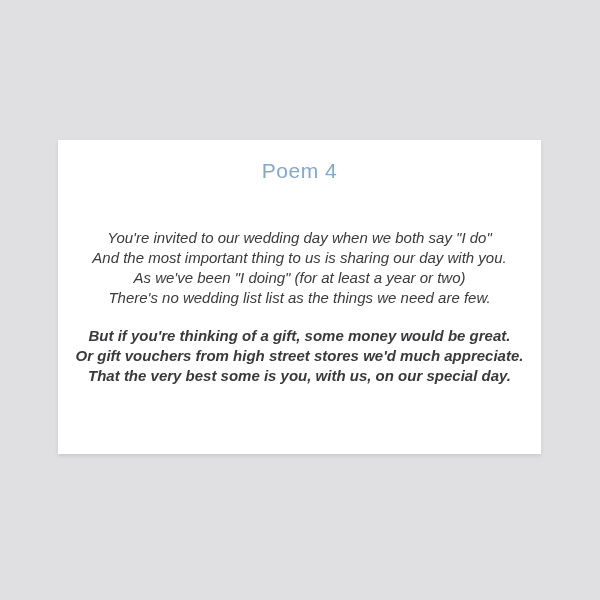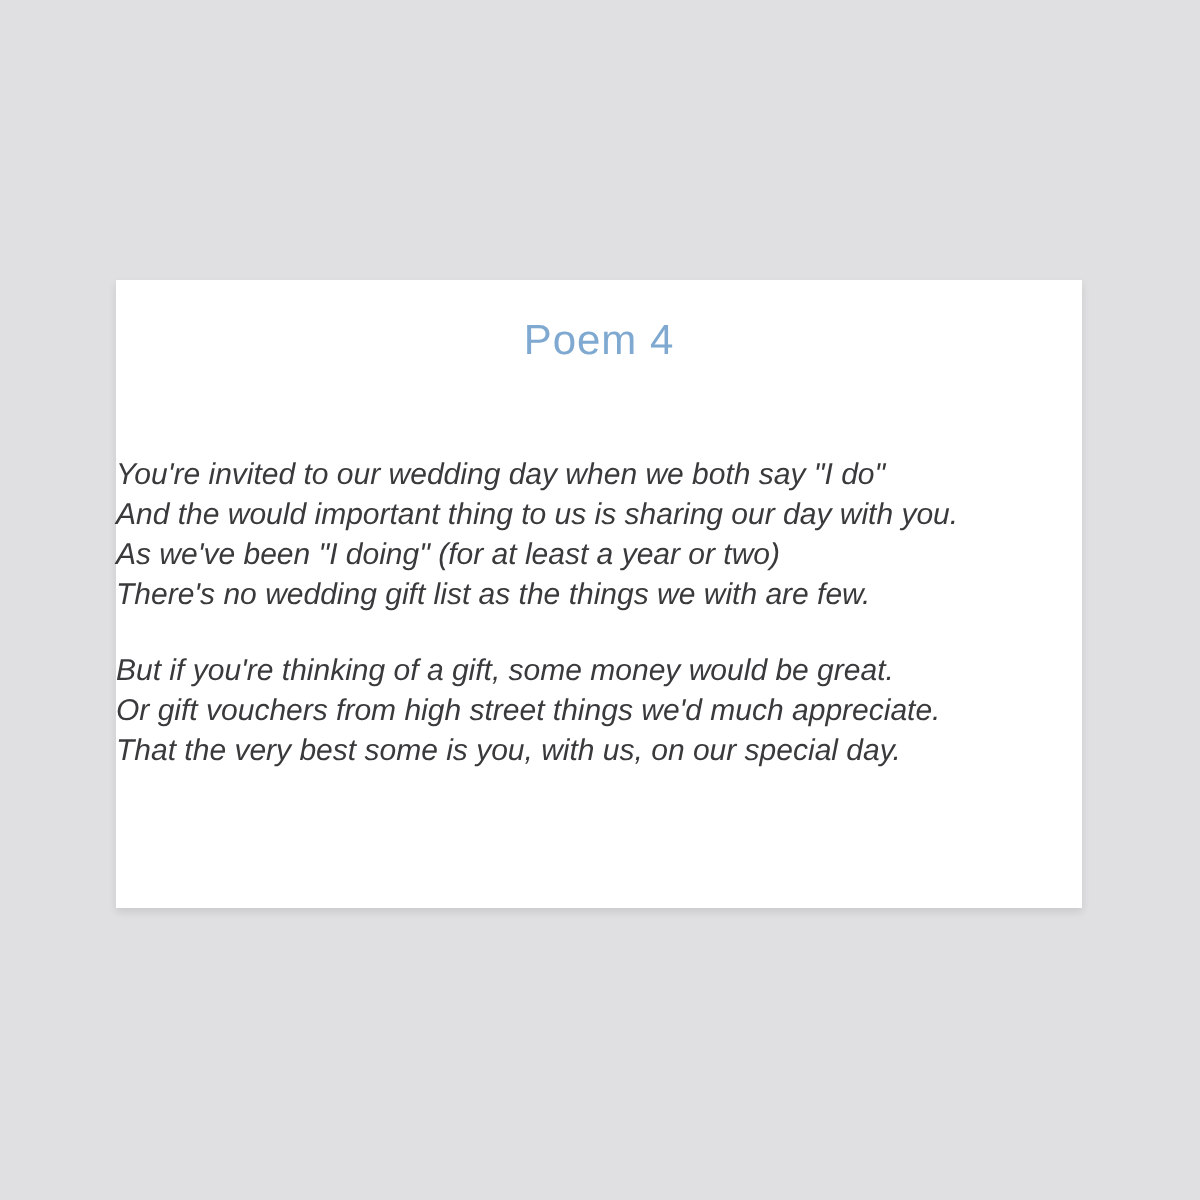--- a/index.html
+++ b/index.html
@@ -31,42 +31,43 @@
     padding-top: 18px;
     text-align: center;
     font-size: 21px;
     line-height: 26px;
     font-weight: 400;
     color: var(--title-color, #7fa9d0);
     letter-spacing: 0.5px;
   }
   .poem {
     margin-top: 44px;
+    text-align: center;
     font-style: italic;
     font-size: 15px;
     line-height: 20px;
     color: var(--text-color, #3a3a3c);
   }
   .stanza { margin: 0; }
-  .stanza + .stanza { margin-top: 18px; }
+  .stanza + .stanza { margin-top: 18px; font-weight: bold; }
   .poem-line { white-space: nowrap; }
 </style>
 </head>
 <body>
 
 <div class="page">
   <div class="card">
     <h1 class="title">Poem 4</h1>
     <div class="poem">
       <div class="stanza">
         <div class="poem-line">You're invited to our wedding day when we both say "I do"</div>
-        <div class="poem-line">And the would important thing to us is sharing our day with you.</div>
+        <div class="poem-line">And the most important thing to us is sharing our day with you.</div>
         <div class="poem-line">As we've been "I doing" (for at least a year or two)</div>
-        <div class="poem-line">There's no wedding gift list as the things we with are few.</div>
+        <div class="poem-line">There's no wedding list list as the things we need are few.</div>
       </div>
       <div class="stanza">
         <div class="poem-line">But if you're thinking of a gift, some money would be great.</div>
-        <div class="poem-line">Or gift vouchers from high street things we'd much appreciate.</div>
+        <div class="poem-line">Or gift vouchers from high street stores we'd much appreciate.</div>
         <div class="poem-line">That the very best some is you, with us, on our special day.</div>
       </div>
     </div>
   </div>
 </div>
 
 </body></html>

